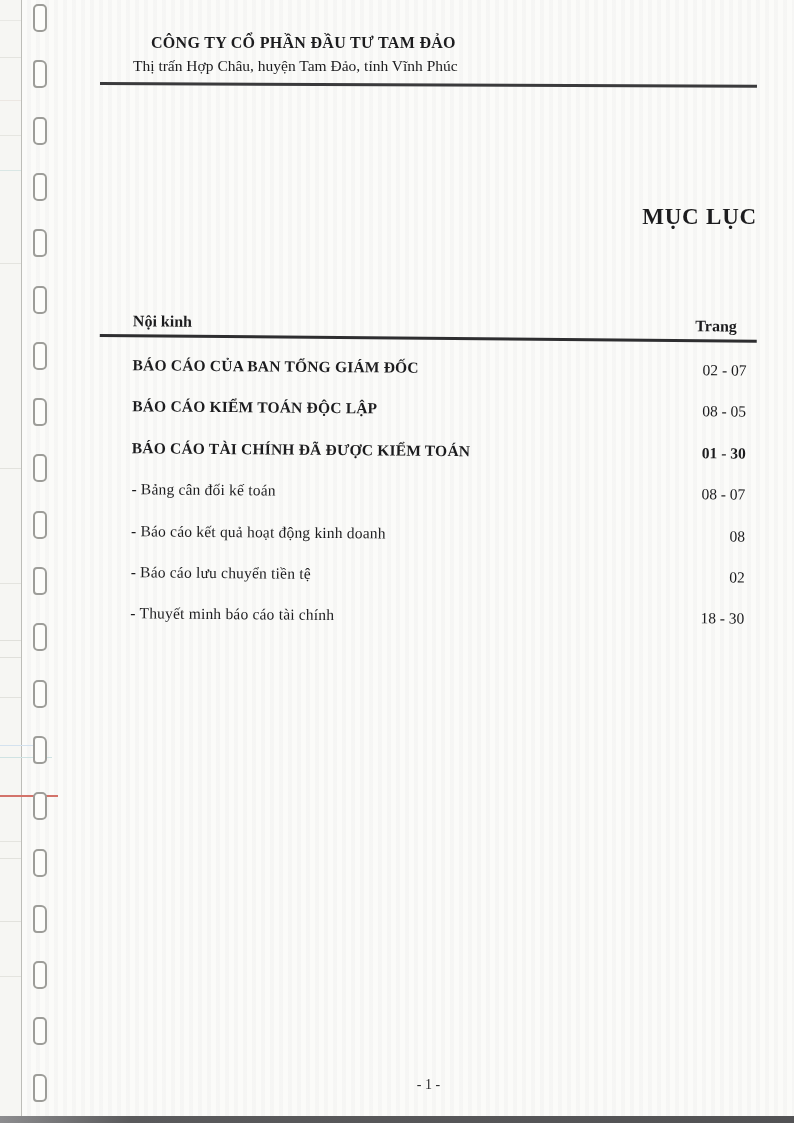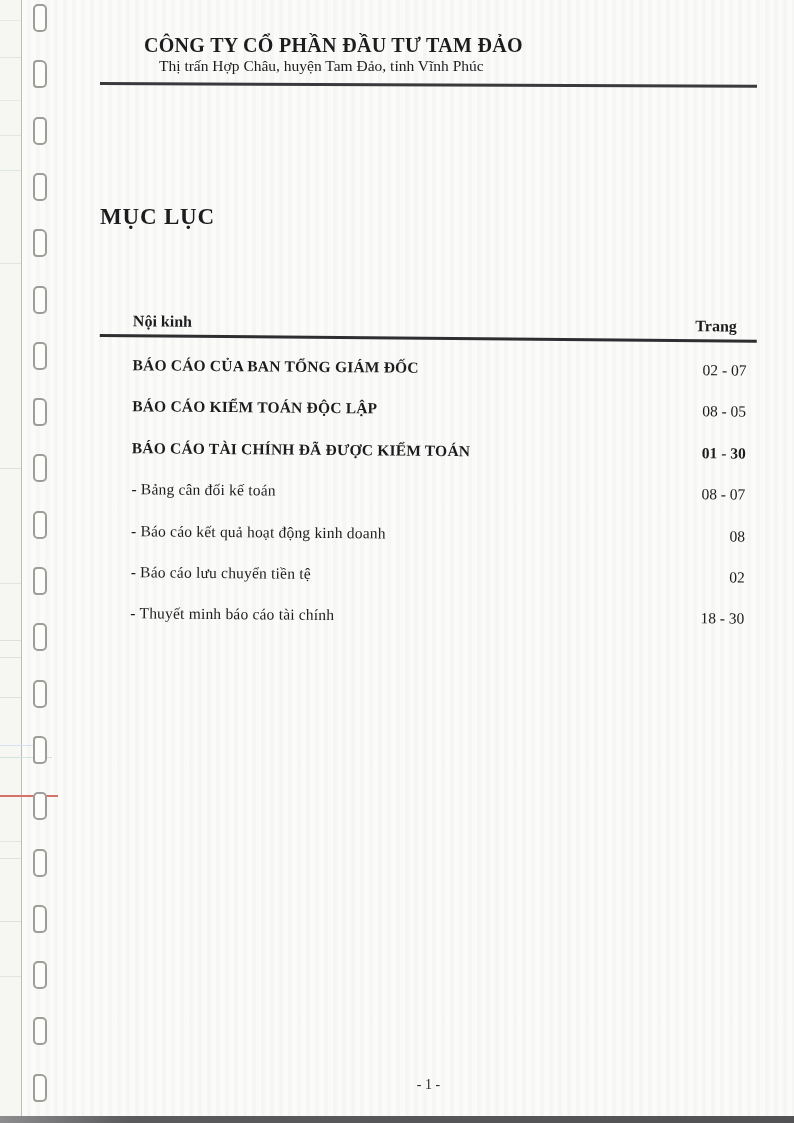--- a/index.html
+++ b/index.html
@@ -62,38 +62,38 @@
     left: 33px;
     width: 14px; height: 28px;
     border: 2px solid #9d9d99;
     border-radius: 5px;
     background: #fdfdfb;
     box-sizing: border-box;
   }
   
   .content { position: absolute; left: 0; top: 0; width: 100%; height: 100%; }
   .company-name {
-    position: absolute; left: 144px; top: 34px;
-    font-size: 20px; font-weight: bold; letter-spacing: 0.3px;
+    position: absolute; left: 151px; top: 34px;
+    font-size: 16px; font-weight: bold; letter-spacing: 0.3px;
     white-space: nowrap;
   }
   .company-address {
     position: absolute; left: 133px; top: 57px;
-    font-size: 15.5px; white-space: nowrap; margin-left: 26px;
+    font-size: 15.5px; white-space: nowrap;
   }
   .top-rule {
     position: absolute; left: 100px; top: 82px;
     width: 657px; height: 3px;
     background: #3a3a3c;
     transform: rotate(0.25deg);
     transform-origin: left center;
   }
   .doc-title {
     position: absolute; left: 100px; top: 204px;
-    width: 657px; text-align: left;
+    width: 657px; text-align: right;
     font-size: 23px; font-weight: bold; letter-spacing: 0.8px;
   }
   .toc {
     position: absolute; left: 100px; top: 311px;
     width: 657px;
     transform: rotate(0.5deg);
     transform-origin: left top;
   }
   .toc-head {
     display: flex; justify-content: space-between; align-items: baseline;

